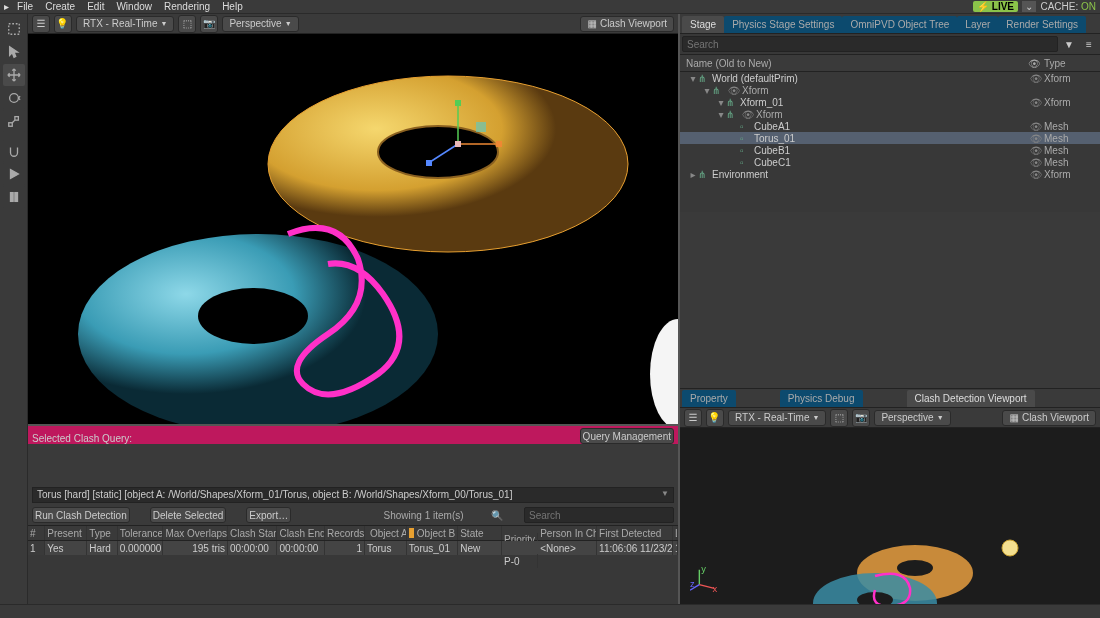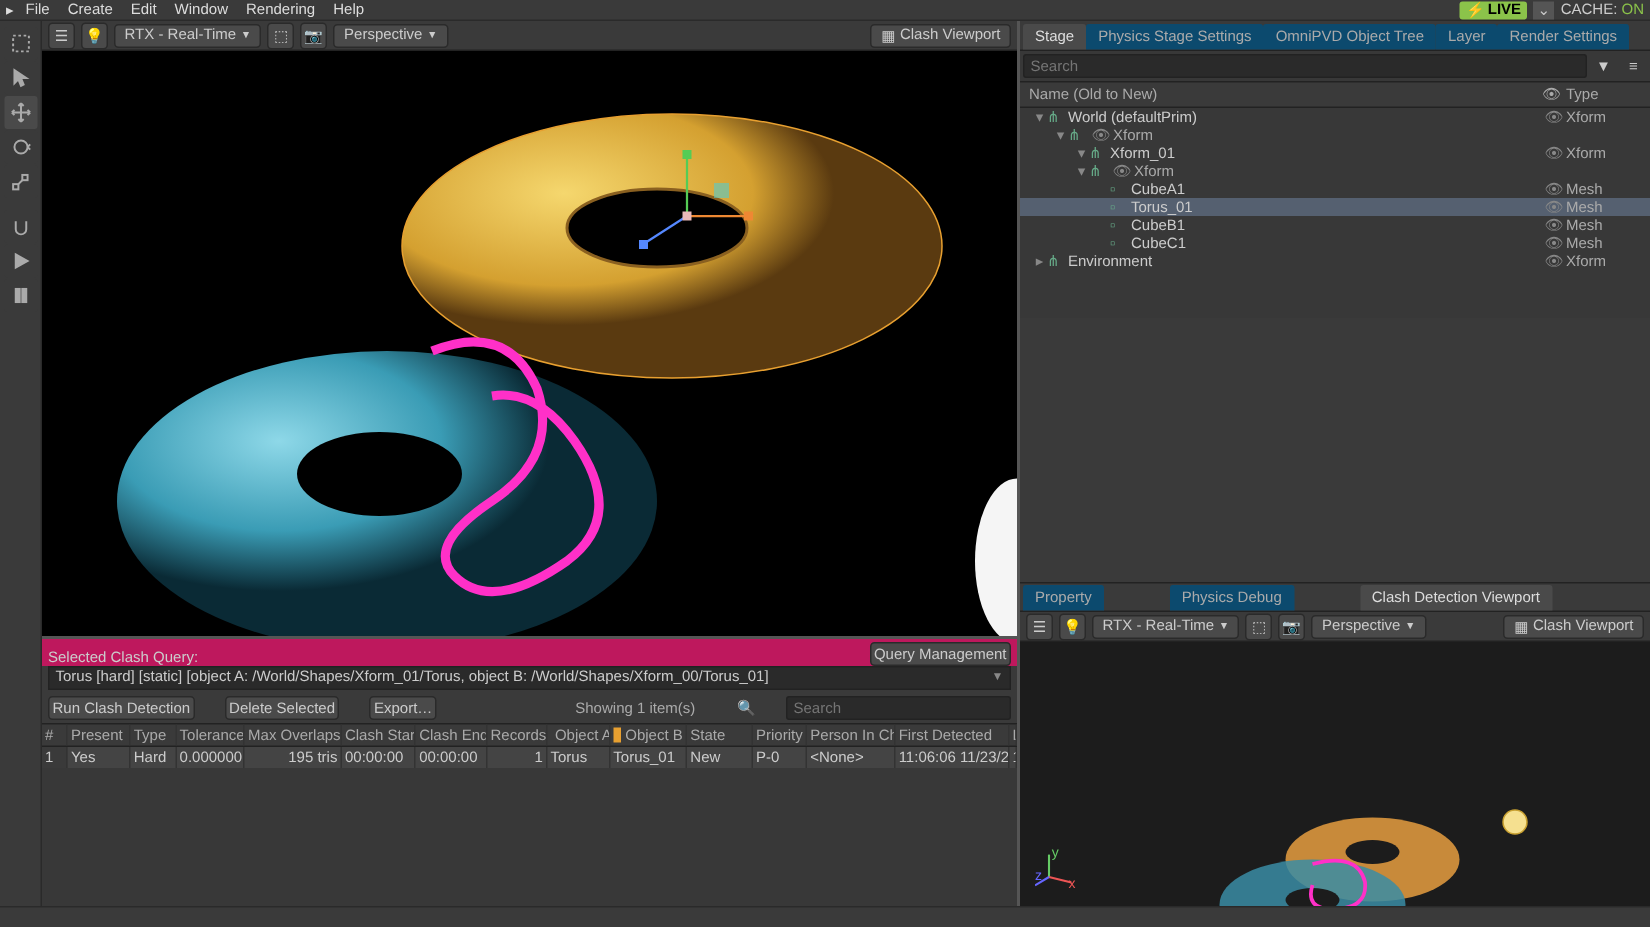--- a/index.html
+++ b/index.html
@@ -46,32 +46,32 @@
 .tree-type { width: 50px; color: #aaa; text-align: left; }
 
 .right-lower-tabs { height: 20px; display: flex; align-items: flex-end; padding-left: 2px; border-top:1px solid #222; border-bottom:1px solid #222;gap:44px;}
 .clash-viewport { flex: 1; background: #1c1c1c; position: relative; overflow:hidden;}
 
 .bottom-panel { height: 180px; background: #3a3a3a; display: flex; flex-direction: column; border-top:2px solid #555;}
 .bottom-tabs { height: 20px; display: flex; align-items: flex-end; padding-left: 2px; }
 .query-row { height: 18px; display: flex; align-items: flex-end; background:#be185d; padding: 0 4px;}
 .query-label { color: #ccc; margin-right: 6px; }
 .query-spacer { flex: 1; }
-.dropdown-row { height: 18px; padding: 0 4px; }
+.dropdown-row { height: 18px; padding: 0 4px; margin-top: 43px; }
 .dropdown { width: 100%; background: #2a2a2a; border: 1px solid #222; color: #ccc; padding: 1px 16px 1px 4px; height:16px; position:relative; }
 .dropdown::after { content: "▼"; position: absolute; right: 4px; color:#888; font-size:8px;}
 .action-row { height: 20px; display: flex; align-items: center; padding: 0 4px; gap: 20px; }
 .action-btn { background: #4a4a4a; border: 1px solid #2a2a2a; border-radius: 3px; padding: 2px 2px; color: #ccc; cursor: pointer; height:16px; display:flex; align-items:center;}
 .showing-label { margin-left: auto; margin-right: 8px; color: #aaa; }
 .bottom-search { width: 150px; background: #2a2a2a; border: 1px solid #222; color: #888; padding: 2px 4px; height:16px; border-radius:2px;}
 .table-header { height: 16px; background: #3a3a3a; display: flex; align-items: center; color: #aaa; border-top:1px solid #222; border-bottom:1px solid #222;}
 .table-header > div, .table-row > div { padding: 0 2px; border-right:1px solid #333; height:100%; display:flex; align-items:center; white-space:nowrap; overflow:hidden;}
 .col-num { width: 18px; } .col-present { width: 44px; } .col-type { width: 32px; } .col-tol { width: 48px; }
 .col-overlap { width: 68px; } .col-start { width: 52px; } .col-end { width: 50px; } .col-rec { width: 42px; }
-.col-obja { width: 44px; display:flex; gap:3px;} .col-objb { width: 54px; display:flex; gap:3px;} .col-state { width: 46px; } .col-prio { width: 38px; }
+.col-obja { width: 44px; display:flex; gap:3px;} .col-objb { width: 54px; display:flex; gap:3px;} .col-state { width: 46px; } .col-prio { width: 38px; margin-top: 13px; }
 .col-person { width: 62px; } .col-first { width: 80px; } .col-last { flex: 1; }
 .table-body { flex: 1; background: #383838; overflow:hidden;}
 .table-row { height: 14px; display: flex; background: #444; color: #ccc; }
 .table-row .col-num { background: #3a3a3a; }
 .swatch { width: 10px; height: 10px; display:inline-block;}
 .status-bar { height: 14px; background: #3a3a3a; border-top: 1px solid #2a2a2a; }
 </style>
 </head>
 <body>
 

